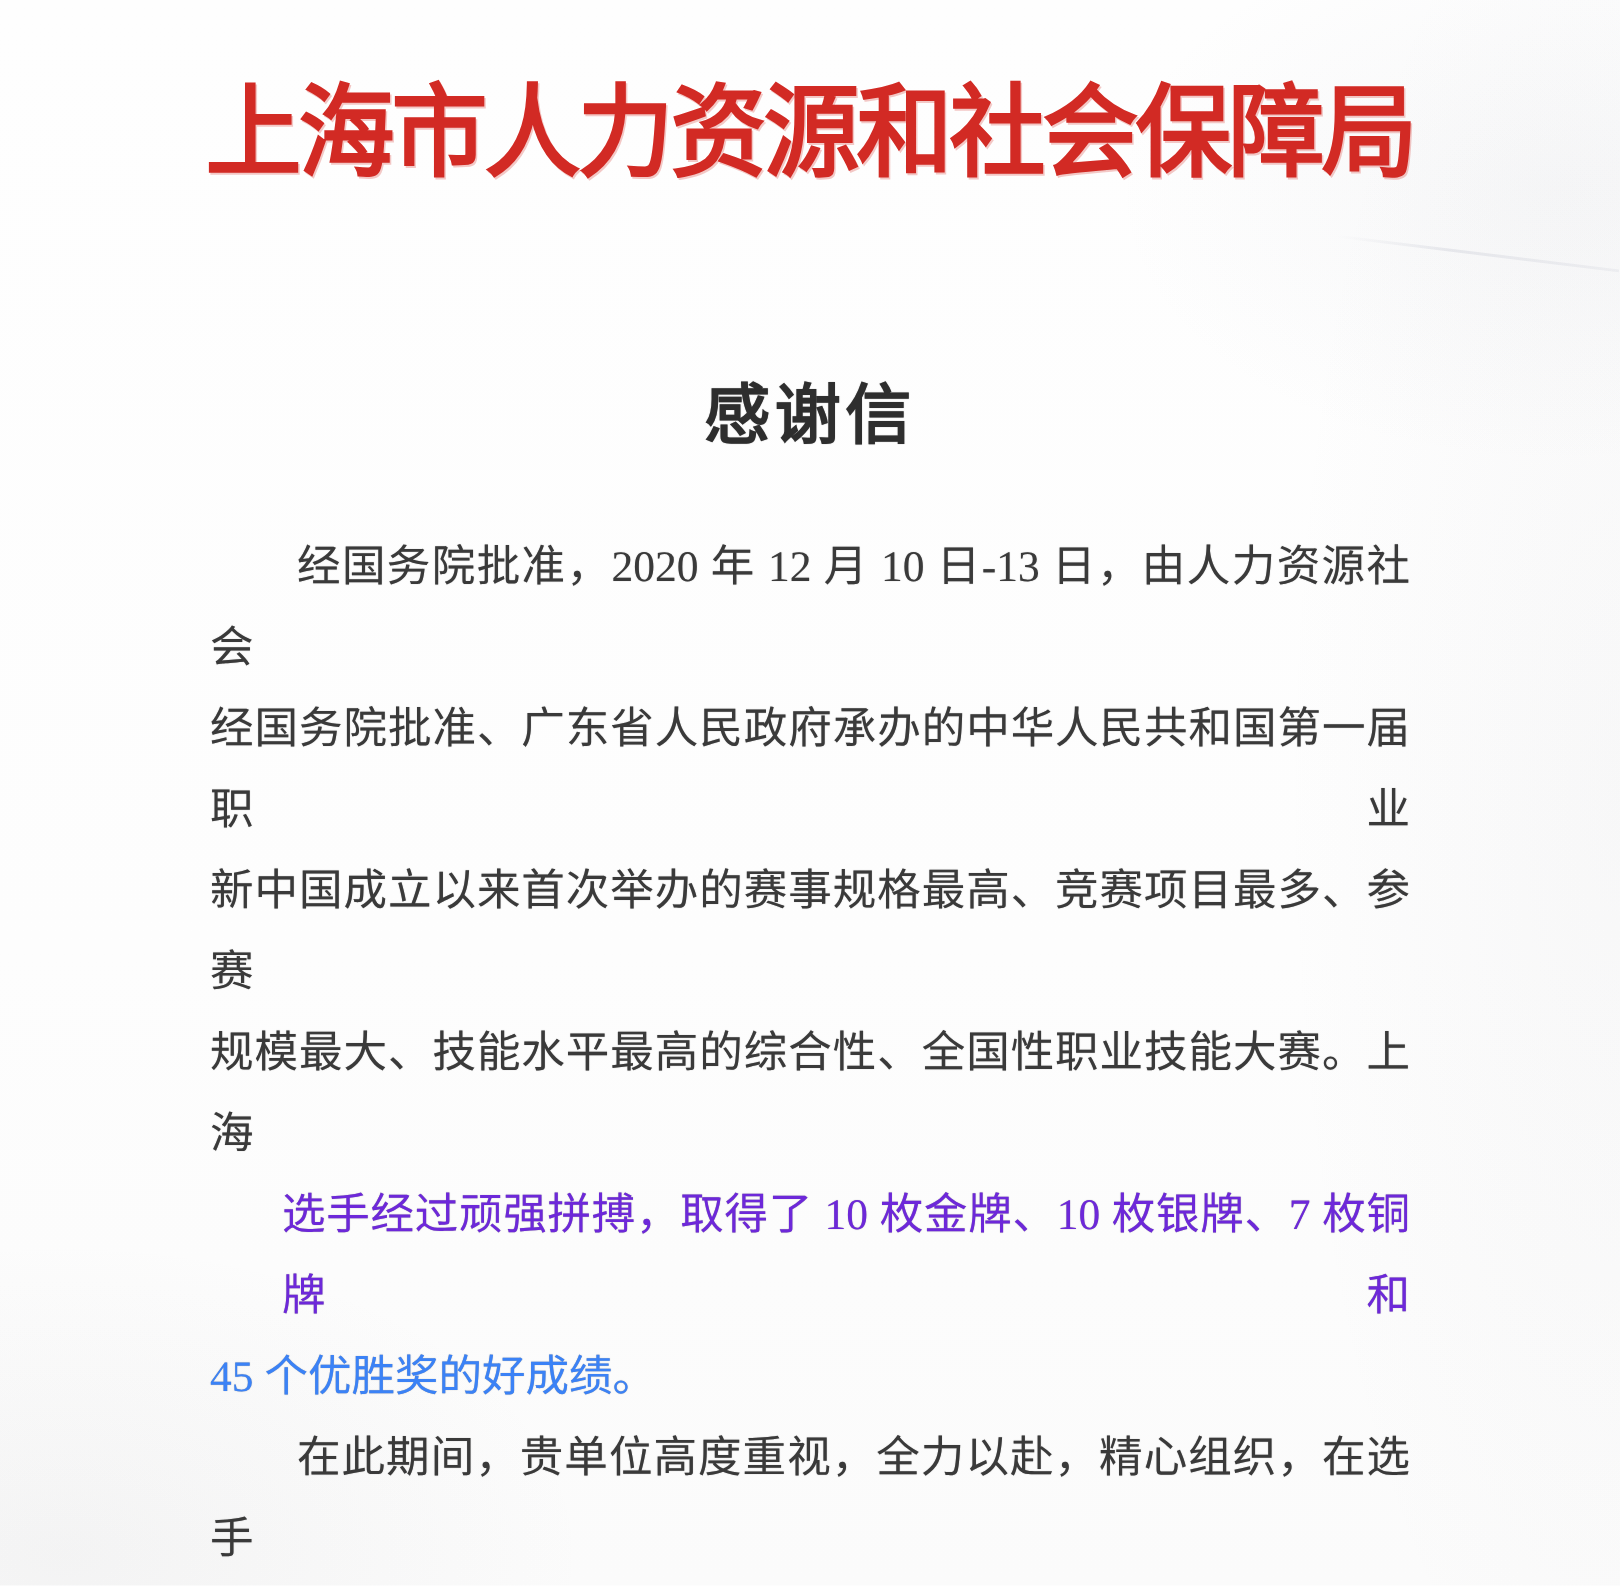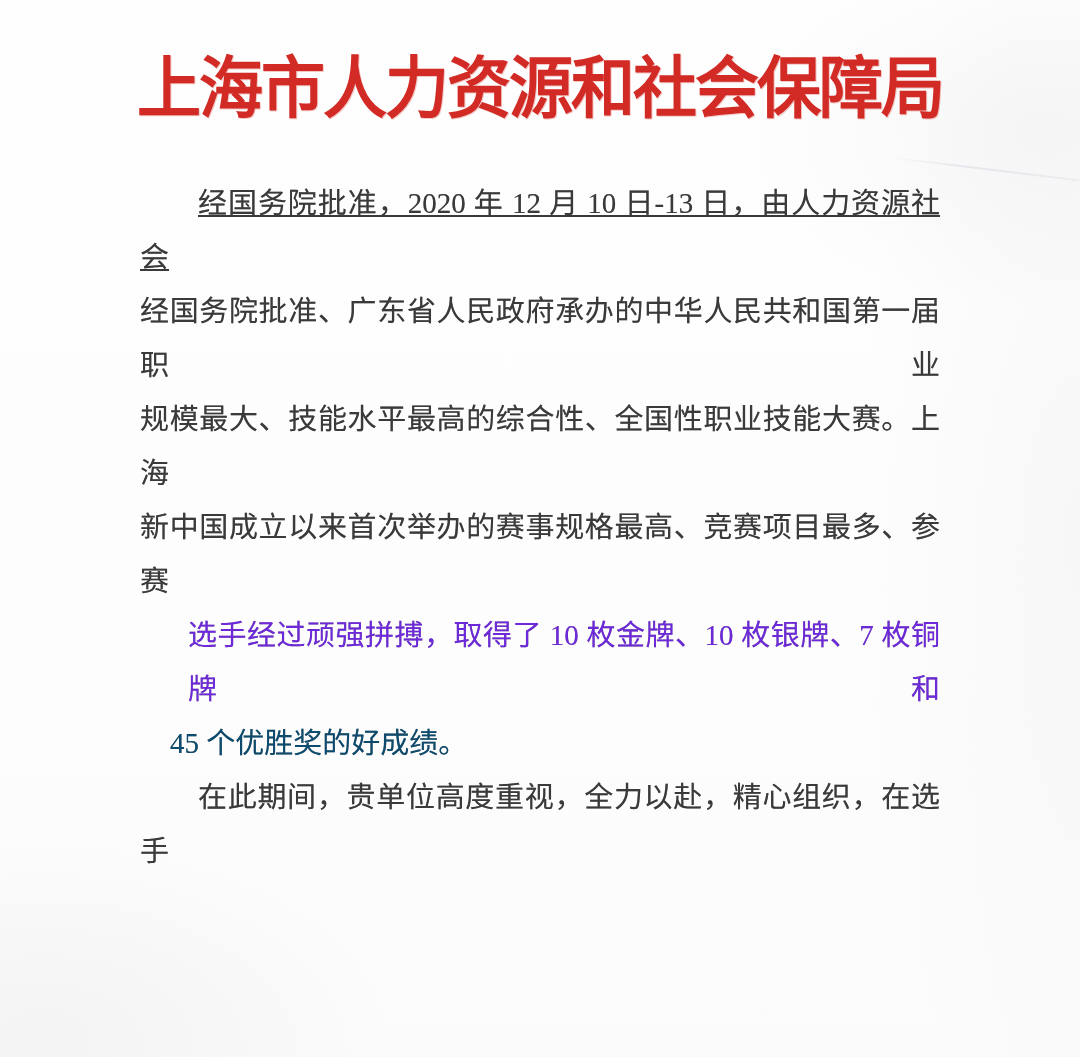--- a/index.html
+++ b/index.html
@@ -80,27 +80,28 @@
 </style>
 </head>
 <body>
 
 <div class="page">
 
   <div class="crease"></div>
 
   <div class="letterhead" style="color: rgb(210, 42, 36);">上海市人力资源和社会保障局</div>
 
+  <h1 class="letter-title">感谢信</h1>
 
   <div class="letter-body">
 
 
-    <p class="line jl indent" style="color: rgb(58, 58, 58); text-decoration: underline;">经国务院批准，2020 年 12 月 10 日-13 日，由人力资源社会</p>
+    <p class="line jl indent" style="color: rgb(58, 58, 58);">经国务院批准，2020 年 12 月 10 日-13 日，由人力资源社会</p>
     <p class="line jl" style="color: rgb(58, 58, 58);">经国务院批准、广东省人民政府承办的中华人民共和国第一届职业</p>
+    <p class="line jl" style="color: rgb(58, 58, 58);">新中国成立以来首次举办的赛事规格最高、竞赛项目最多、参赛</p>
     <p class="line jl" style="color: rgb(58, 58, 58);">规模最大、技能水平最高的综合性、全国性职业技能大赛。上海</p>
-    <p class="line jl" style="color: rgb(58, 58, 58);">新中国成立以来首次举办的赛事规格最高、竞赛项目最多、参赛</p>
     <p class="line jl" style="color: #6d28d9; margin-left: 48px;">选手经过顽强拼搏，取得了 10 枚金牌、10 枚银牌、7 枚铜牌和</p>
-    <p class="line" style="color: #0c4a6e; margin-left: 30px;">45 个优胜奖的好成绩。</p>
+    <p class="line" style="color: #3b82f6;">45 个优胜奖的好成绩。</p>
 
     <p class="line jl indent" style="color: rgb(58, 58, 58);">在此期间，贵单位高度重视，全力以赴，精心组织，在选手</p>
 
   </div>
 </div>
 
 </body></html>

